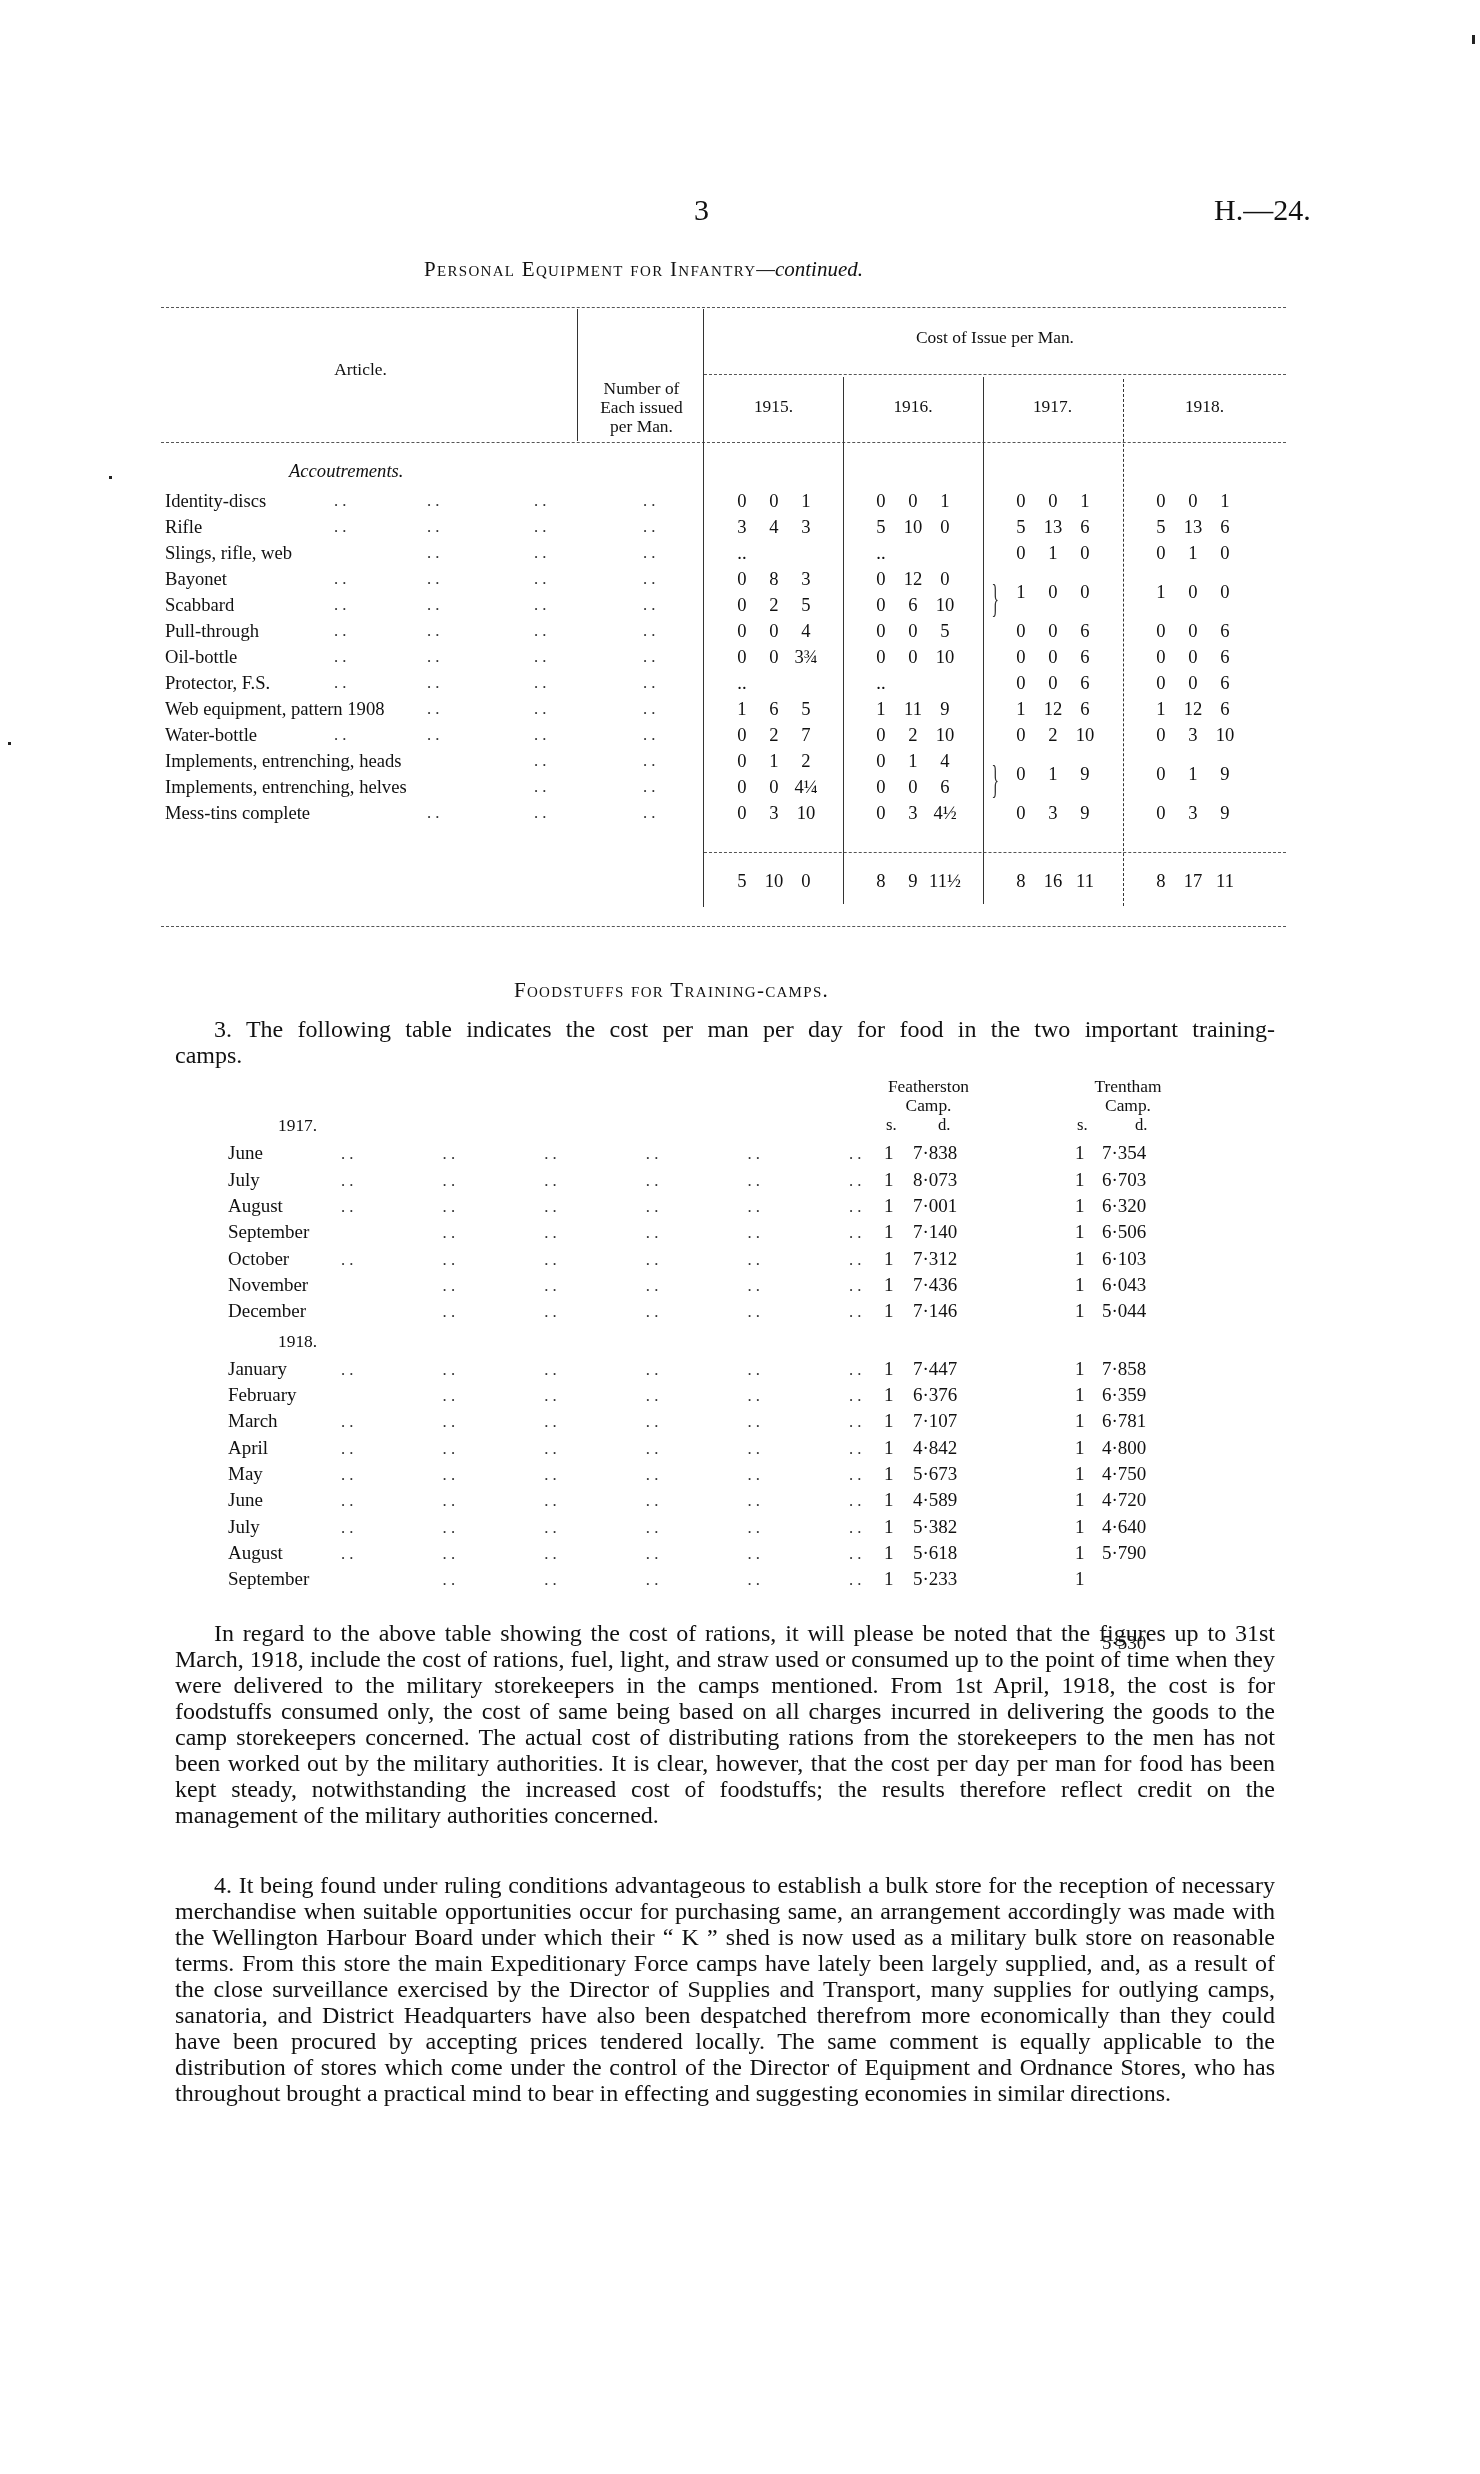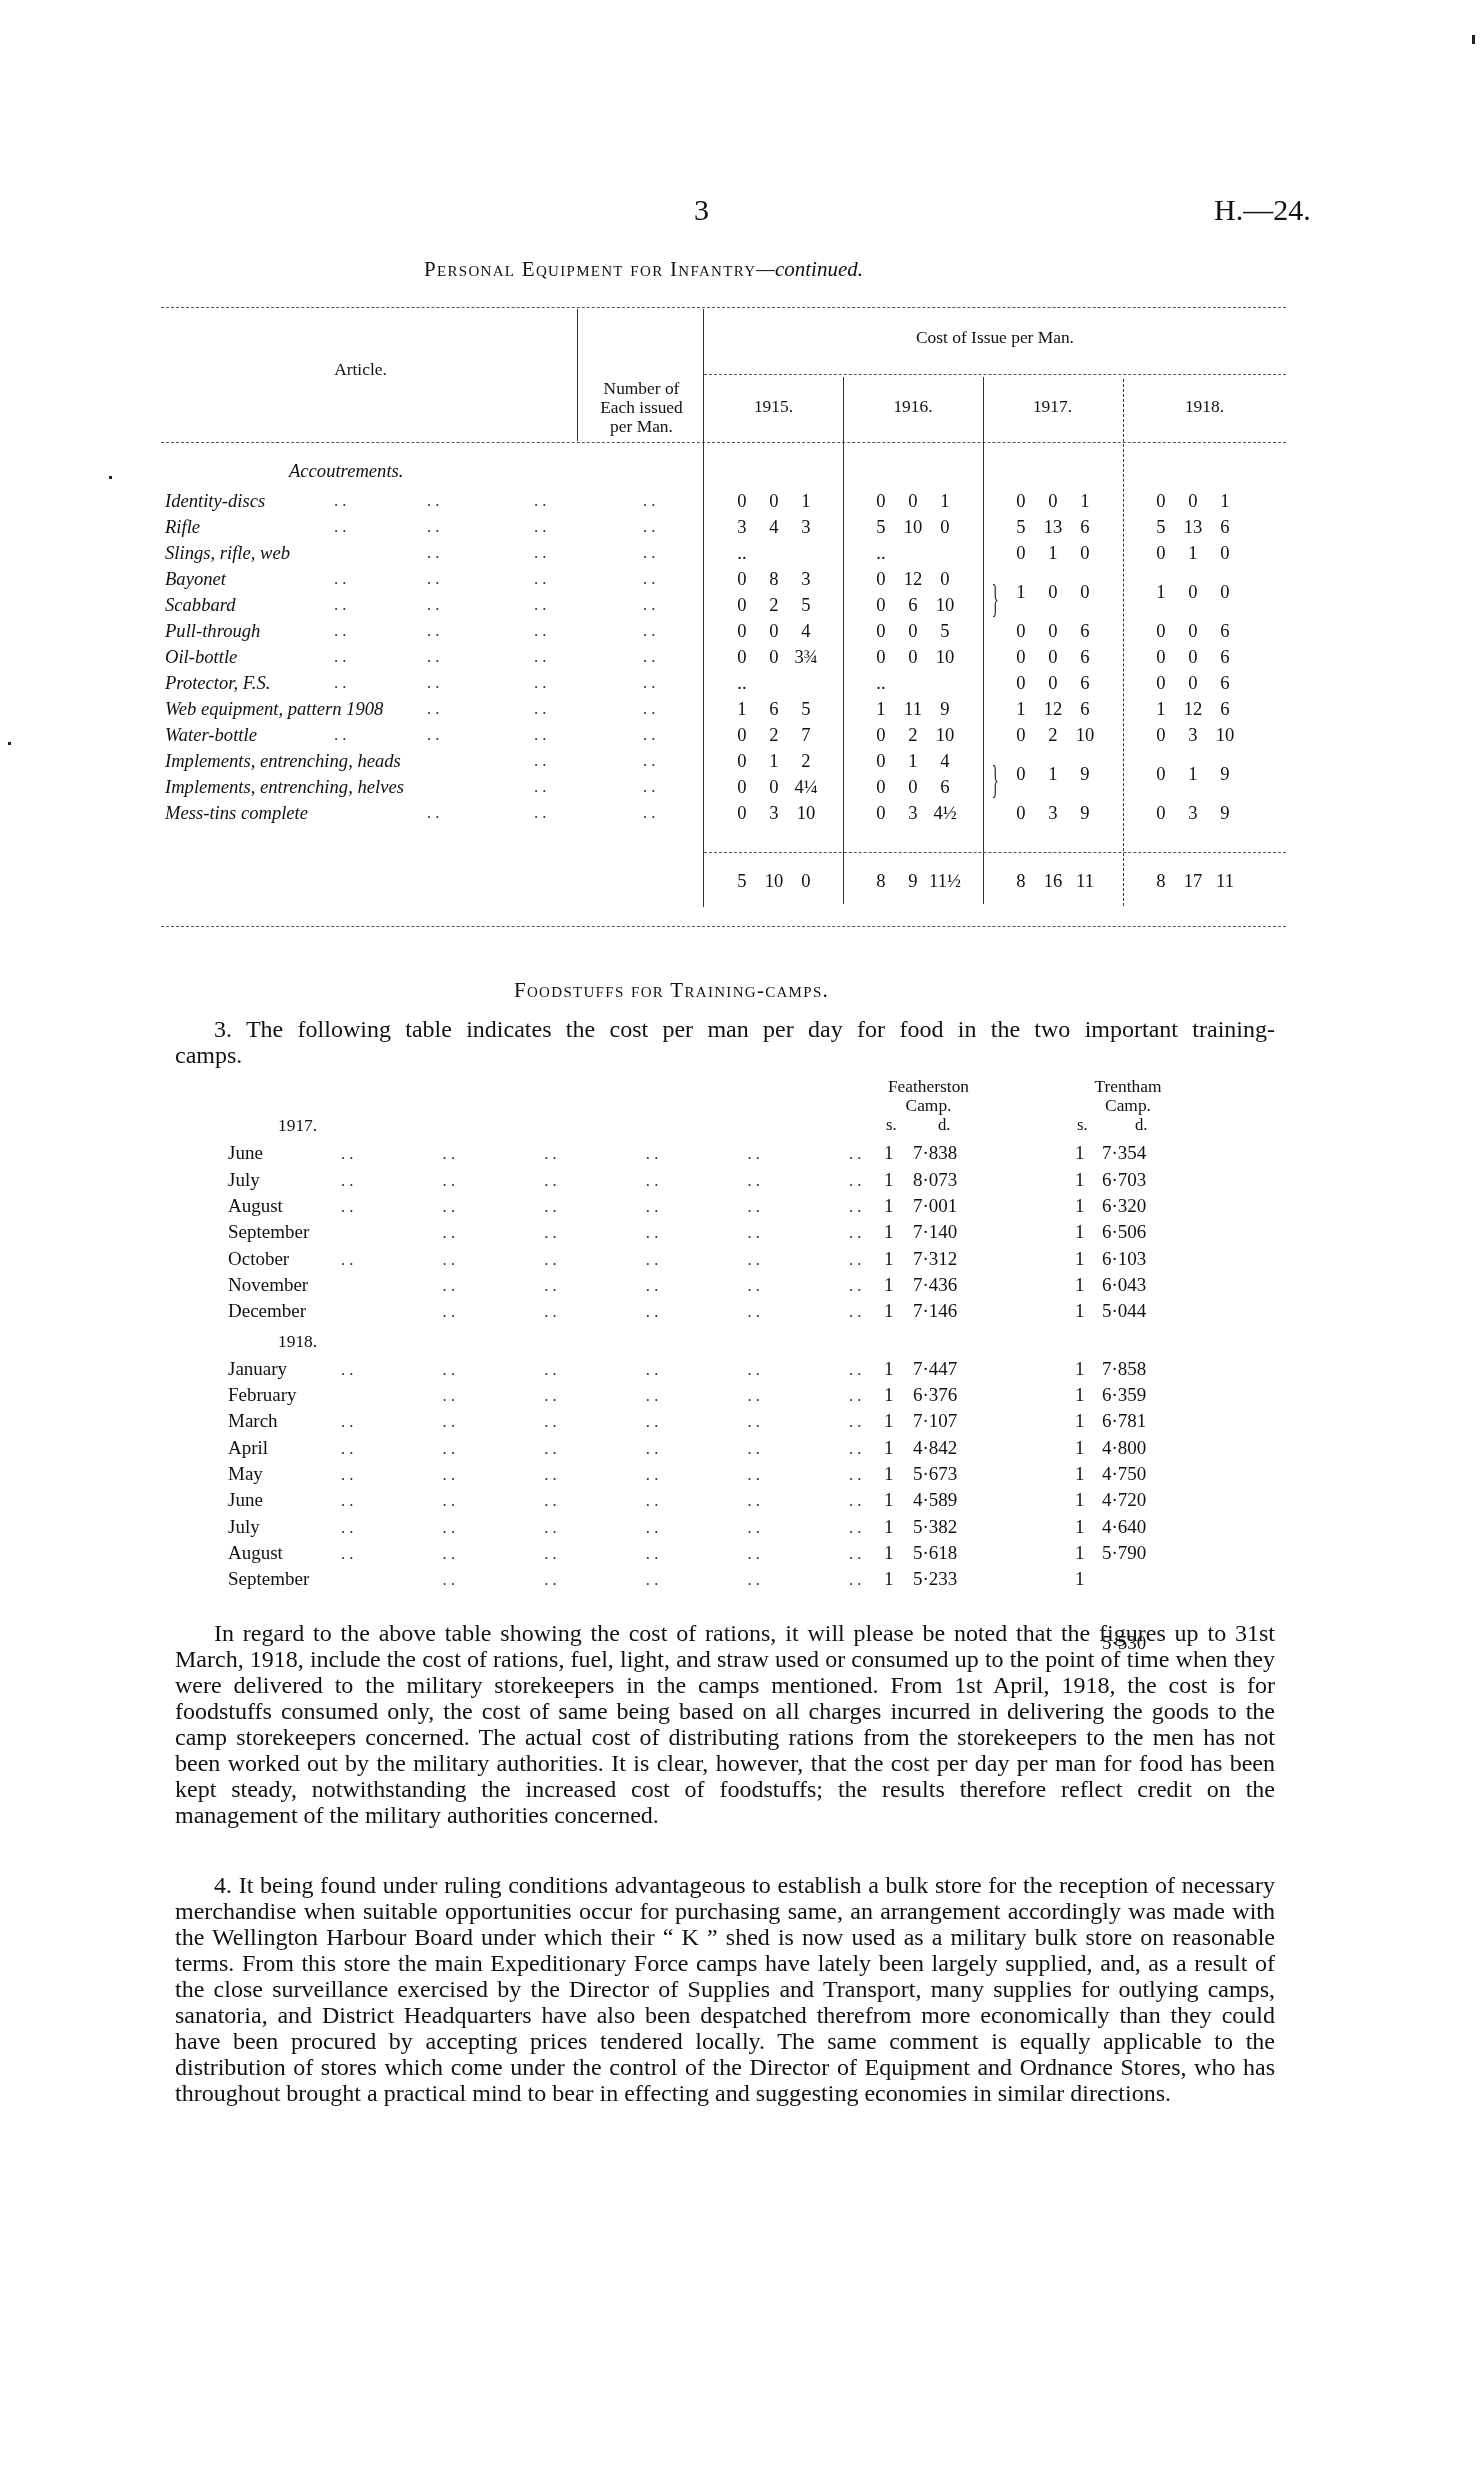--- a/index.html
+++ b/index.html
@@ -7,21 +7,21 @@
          font-family:"Liberation Serif","DejaVu Serif",serif; color:#111; }
   .abs { position:absolute; }
   .pgnum { left:694px; top:193px; font-size:30px; }
   .docref { left:1214px; top:193px; font-size:30px; }
   .sc { font-variant:small-caps; letter-spacing:1.3px; }
   .title1 { left:424px; top:257px; font-size:21px; }
   .title1 i { letter-spacing:0; }
   .hr { position:absolute; height:0; border-top:1.3px dashed #555; }
   .vr { position:absolute; width:0; border-left:1.3px solid #333; }
   .th { position:absolute; font-size:17.4px; text-align:center; line-height:19px; }
-  .cell { position:absolute; font-size:18.6px;font-style:italic; }
+  .cell { position:absolute; font-size:18.6px; }
   .article { left:165px; }
   .lead { position:absolute; font-size:16.7px; letter-spacing:0; color:#333; }
   .num3 { position:absolute; display:flex; width:96px; justify-content:space-between; font-size:18.6px; }
   .num3 span { display:inline-block; width:32px; text-align:center; }
   .brace { position:absolute; font-size:39px; line-height:39px; transform:scaleX(0.4); color:#333; }
   .para { position:absolute; left:175px; width:1100px; font-size:24px; line-height:26px; text-align:justify; text-indent:39px;font-family:Liberation Serif, serif; }
   .ftable-month { position:absolute; left:228px; font-size:19px; }
   .fval { position:absolute; font-size:19px; }
   .dots { position:absolute; left:437px; font-size:16.7px; color:#333; word-spacing:0; }
   .colhead { position:absolute; font-size:17.4px; text-align:center; line-height:19px; }

